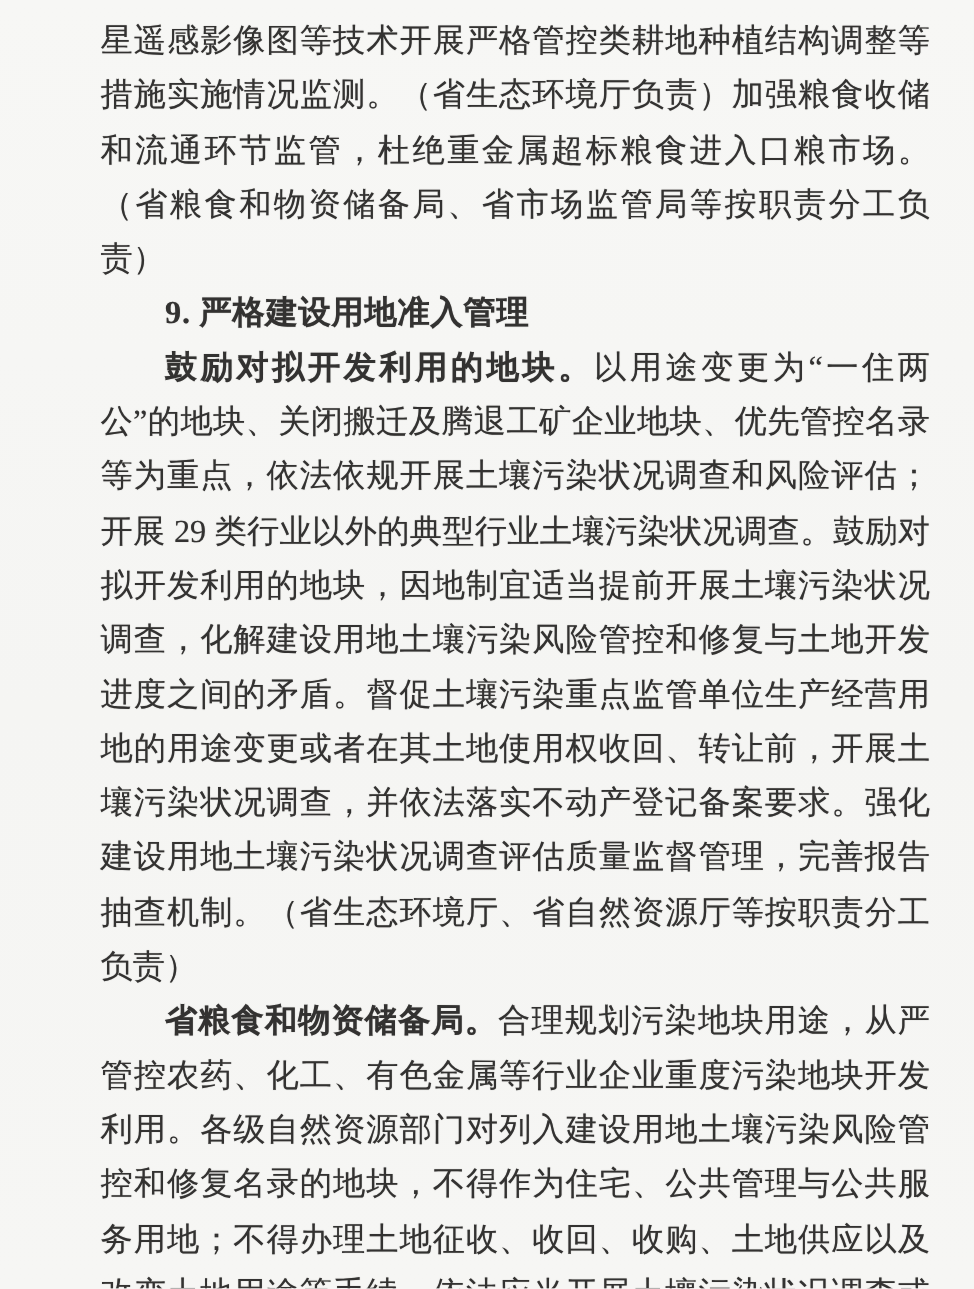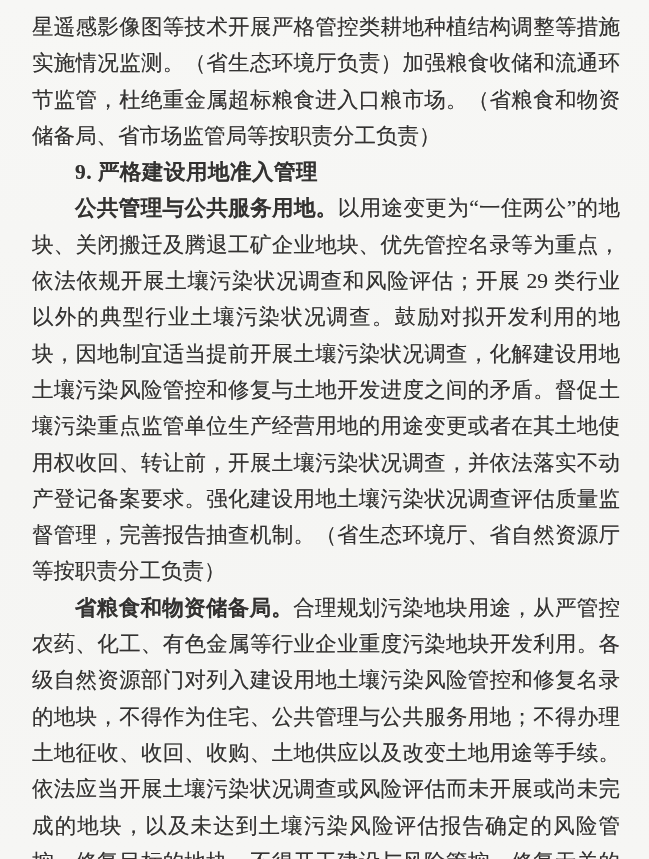--- a/index.html
+++ b/index.html
@@ -11,20 +11,21 @@
     height: 859px;
     background: #f6f6f4;
     overflow: hidden;
   }
   .page {
     box-sizing: border-box;
     width: 649px;
     height: 859px;
     background: linear-gradient(180deg, #f7f7f5 0%, #f5f5f3 55%, #f6f6f4 100%);
     overflow: hidden;
+    padding-left: 35px;
   }
   .doc {
     box-sizing: border-box;
     padding: 9px 29px 0 32px;
     font-family: "Liberation Serif", "DejaVu Serif", serif;
     font-size: 21.5px;
     line-height: 36.3px;
     color: #333231;
     text-align: justify;
     text-justify: inter-ideograph;
@@ -47,16 +48,16 @@
     font-weight: bold;
   }
 </style>
 </head>
 <body>
 
 <div class="page">
   <div class="doc">
       <p class="para continuation"><span>星遥感影像图等技术开展严格管控类耕地种植结构调整等措施实施情况监测。（省生态环境厅负责）加强粮食收储和流通环节监管，杜绝重金属超标粮食进入口粮市场。（省粮食和物资储备局、省市场监管局等按职责分工负责）</span></p>
       <p class="para heading"><span class="run-bold">9. 严格建设用地准入管理</span></p>
-      <p class="para body"><span class="run-bold">公共管理与公共服务用地。</span><span>以用途变更为“一住两公”的地块、关闭搬迁及腾退工矿企业地块、优先管控名录等为重点，依法依规开展土壤污染状况调查和风险评估；开展 29 类行业以外的典型行业土壤污染状况调查。鼓励对拟开发利用的地块，因地制宜适当提前开展土壤污染状况调查，化解建设用地土壤污染风险管控和修复与土地开发进度之间的矛盾。督促土壤污染重点监管单位生产经营用地的用途变更或者在其土地使用权收回、转让前，开展土壤污染状况调查，并依法落实不动产登记备案要求。强化建设用地土壤污染状况调查评估质量监督管理，完善报告抽查机制。（省生态环境厅、省自然资源厅等按职责分工负责）</span></p>
+      <p class="para body"><span class="run-bold">鼓励对拟开发利用的地块。</span><span>以用途变更为“一住两公”的地块、关闭搬迁及腾退工矿企业地块、优先管控名录等为重点，依法依规开展土壤污染状况调查和风险评估；开展 29 类行业以外的典型行业土壤污染状况调查。鼓励对拟开发利用的地块，因地制宜适当提前开展土壤污染状况调查，化解建设用地土壤污染风险管控和修复与土地开发进度之间的矛盾。督促土壤污染重点监管单位生产经营用地的用途变更或者在其土地使用权收回、转让前，开展土壤污染状况调查，并依法落实不动产登记备案要求。强化建设用地土壤污染状况调查评估质量监督管理，完善报告抽查机制。（省生态环境厅、省自然资源厅等按职责分工负责）</span></p>
       <p class="para body"><span class="run-bold">省粮食和物资储备局。</span><span>合理规划污染地块用途，从严管控农药、化工、有色金属等行业企业重度污染地块开发利用。各级自然资源部门对列入建设用地土壤污染风险管控和修复名录的地块，不得作为住宅、公共管理与公共服务用地；不得办理土地征收、收回、收购、土地供应以及改变土地用途等手续。依法应当开展土壤污染状况调查或风险评估而未开展或尚未完成的地块，以及未达到土壤污染风险评估报告确定的风险管控、修复目标的地块，不得开工建设与风险管控、修复无关的项目。从事土</span></p>
     </div>
 </div>
 
 </body></html>

